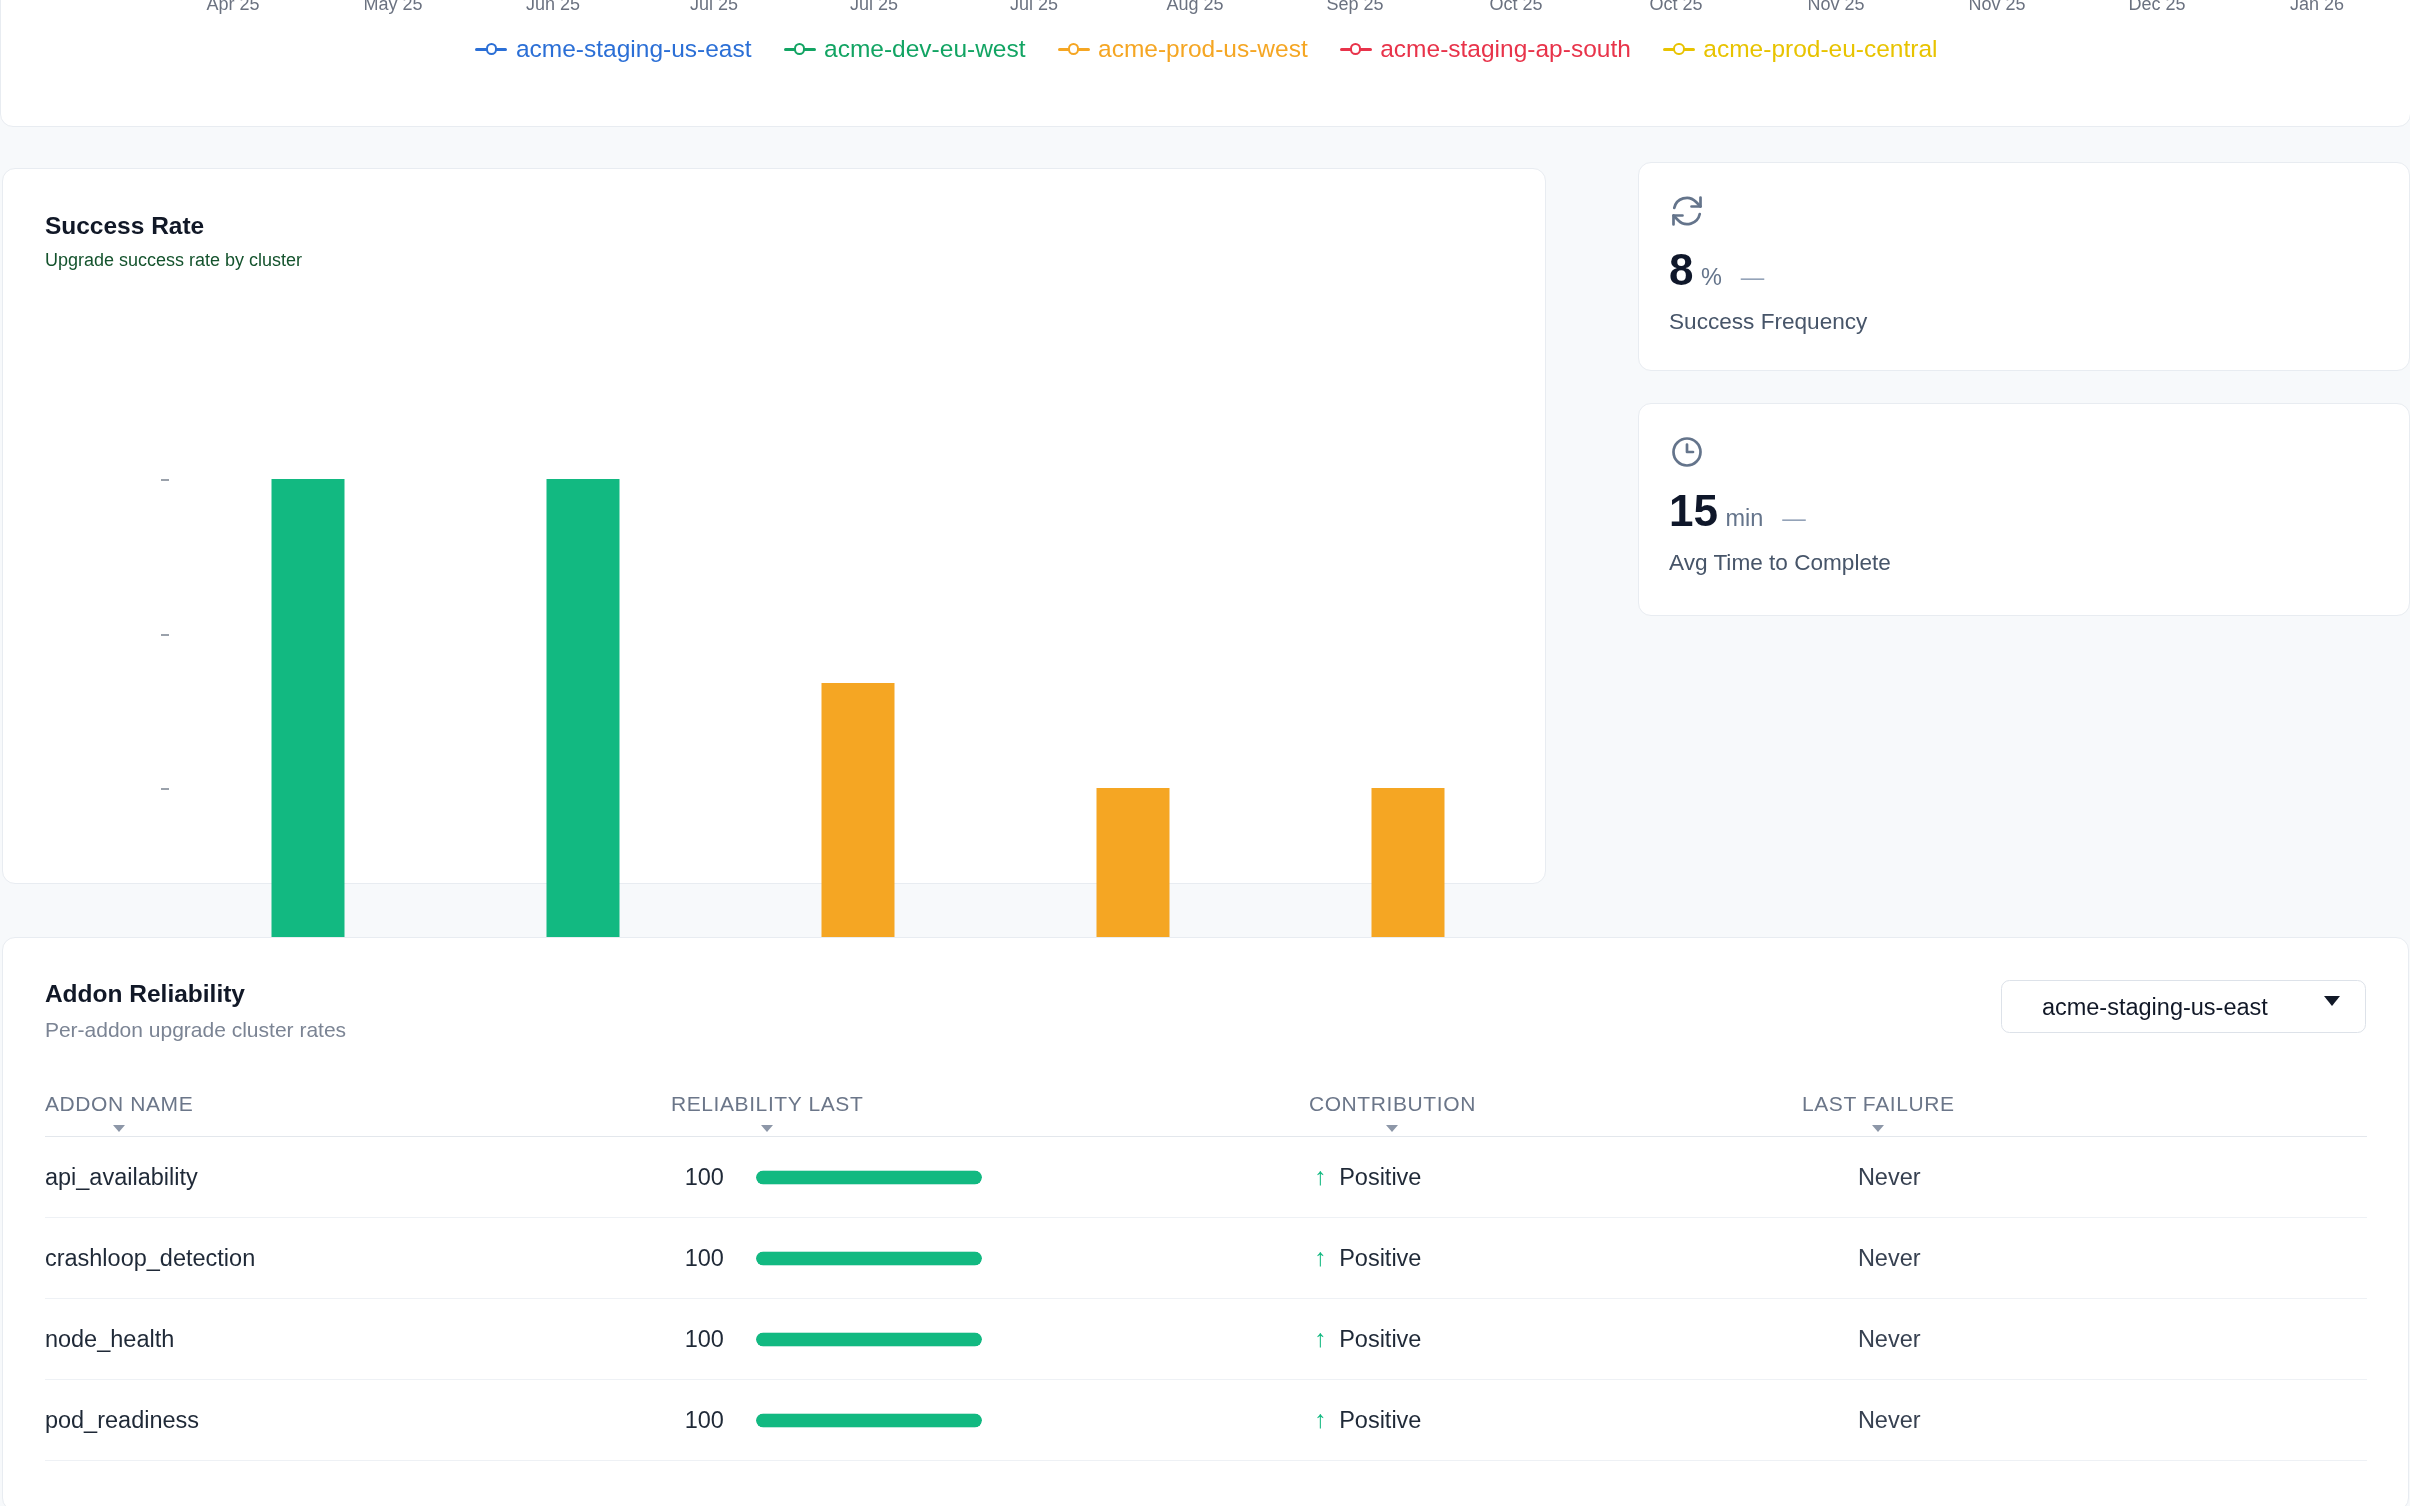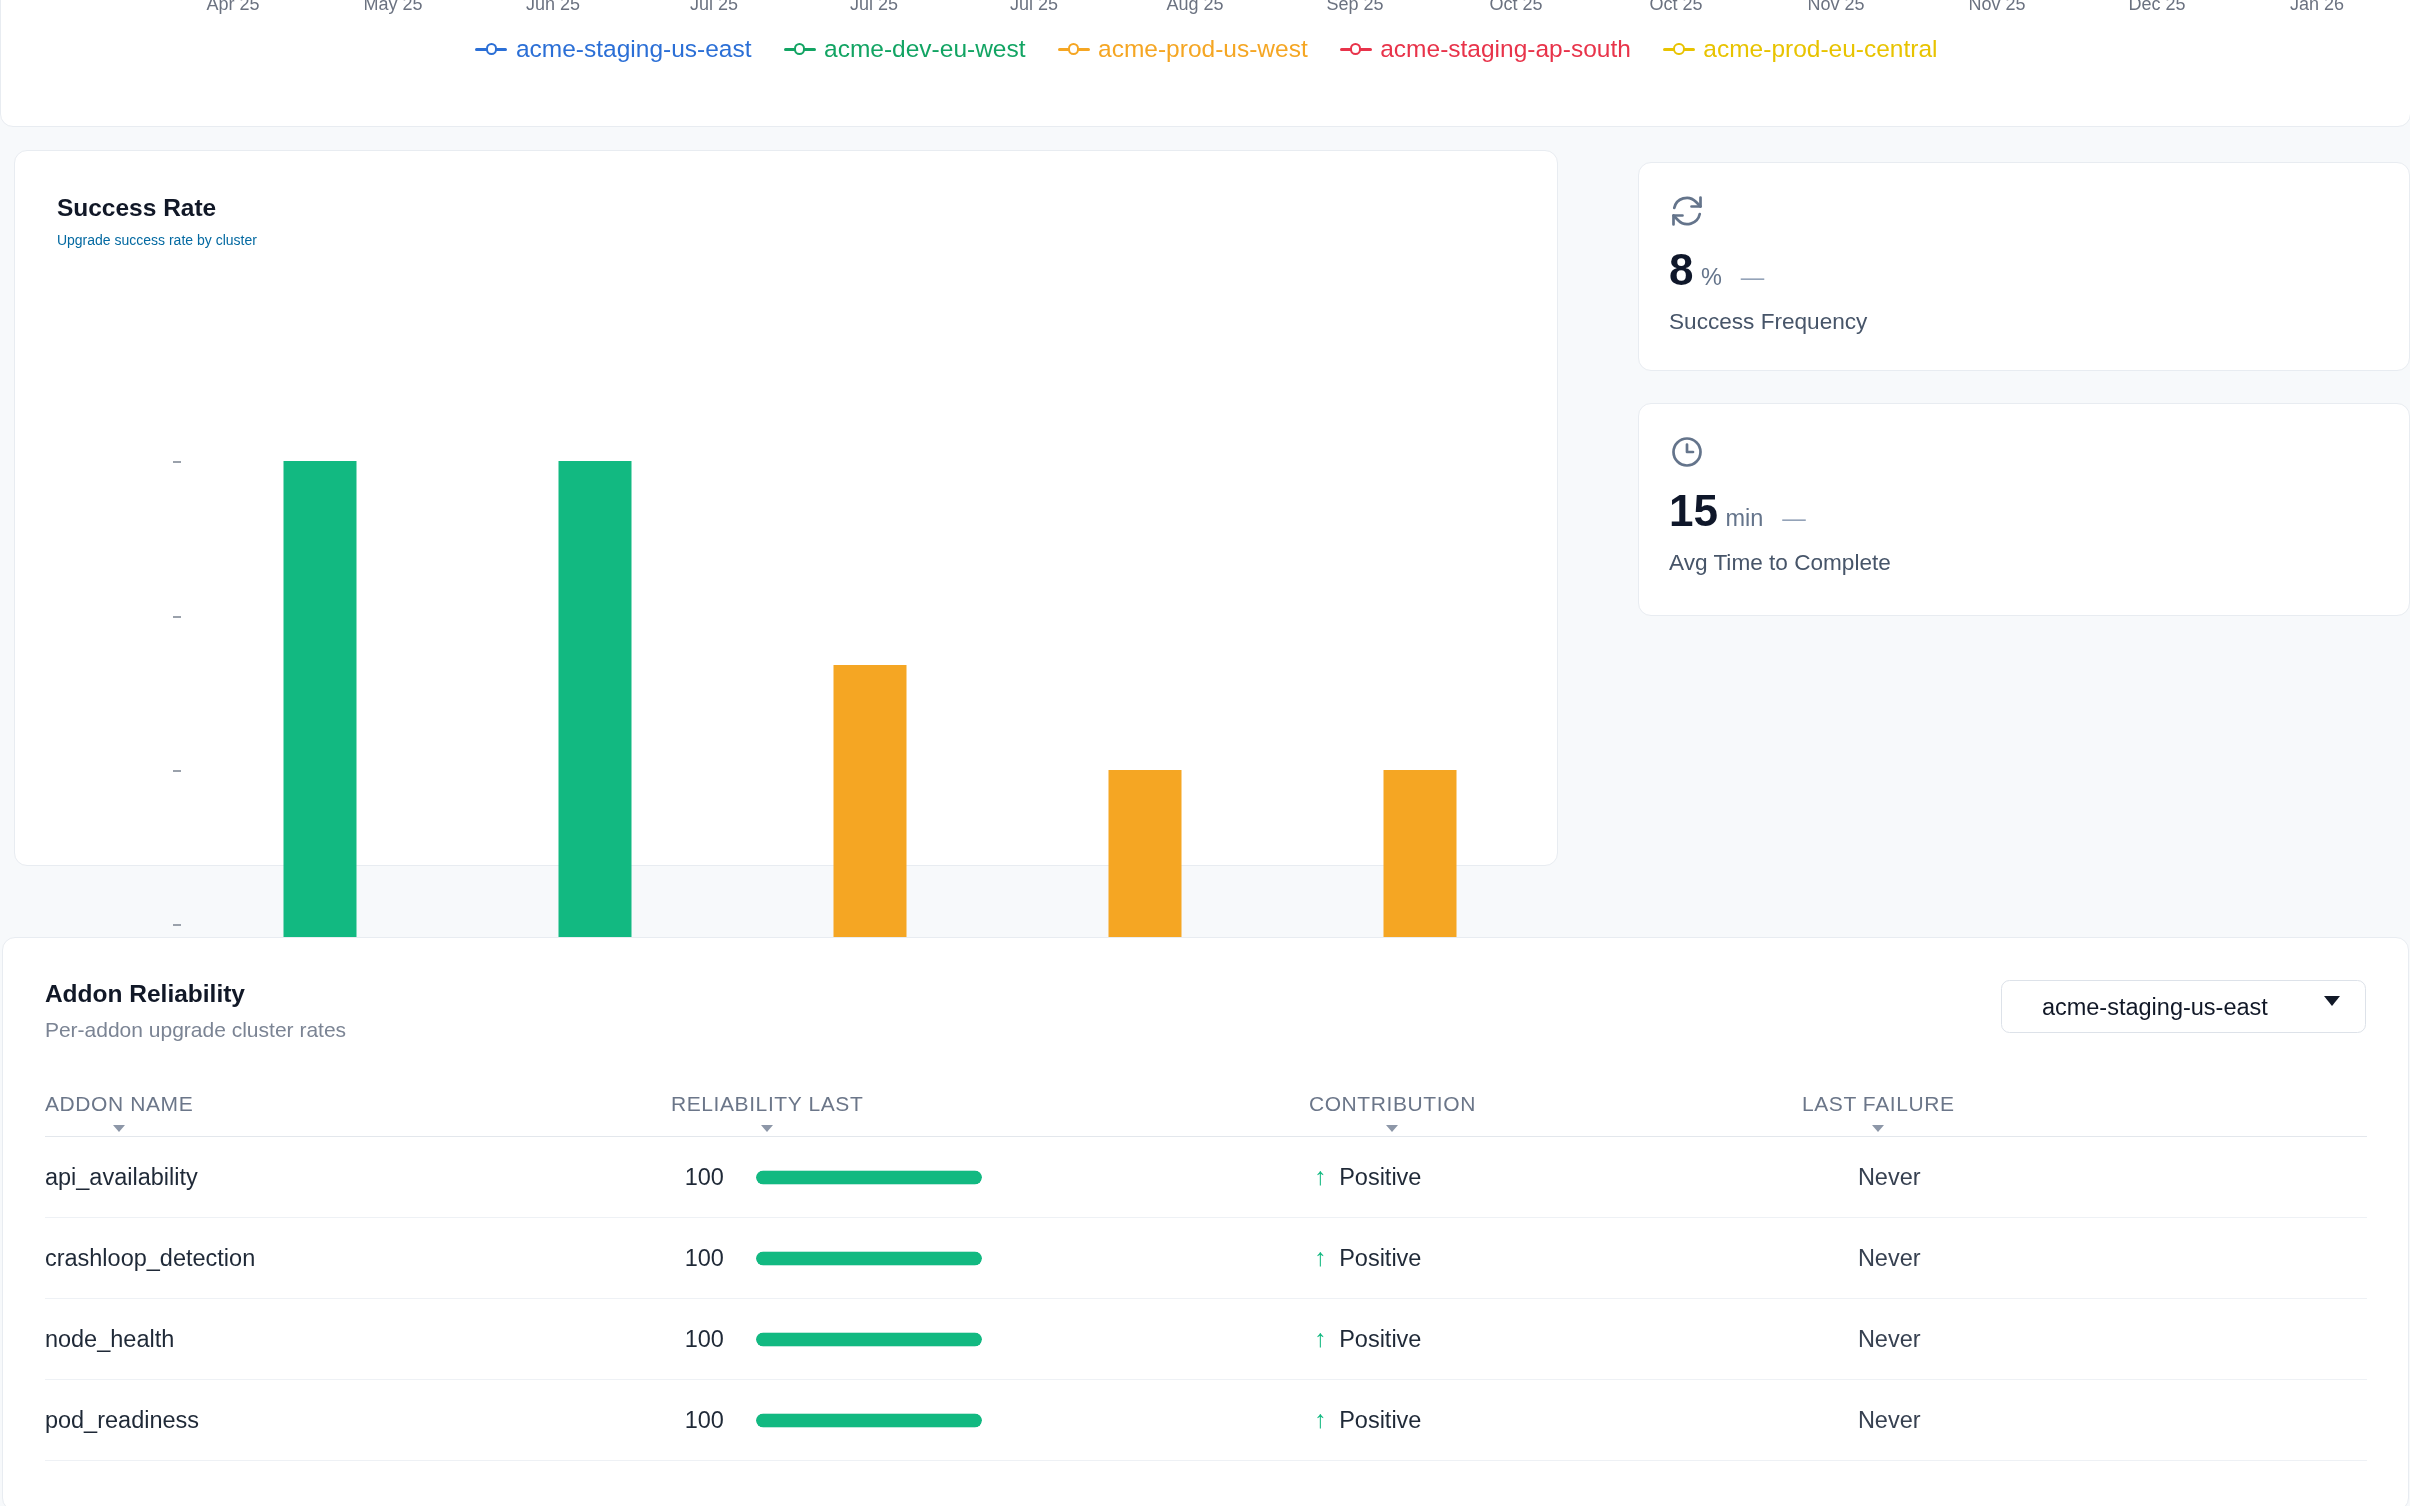--- a/index.html
+++ b/index.html
@@ -64,39 +64,38 @@
     left: 10.4px; top: 0.9px;
     width: 11.3px; height: 11.3px;
     border-radius: 50%;
     background: #ffffff;
     border: 2.8px solid currentColor;
   }
 
   
   .success-card {
     position: absolute;
-    left: 1.9px; top: 150px;
+    left: 1.9px; top: 168px;
     width: 1544px; height: 716px;
     background: #ffffff;
     border: 0.9px solid #e8ecf1;
     border-radius: 13px;
-    margin-left: 12px;
   }
   .card-title {
     position: absolute;
     left: 42px; top: 43px;
     font-size: 24.5px;
     font-weight: bold;
     color: #111827;
   }
   .card-sub {
     position: absolute;
     left: 42px; top: 81px;
-    font-size: 14px;
-    color: #0369a1;
+    font-size: 18px;
+    color: #14532d;
   }
 
   
   .chart {
     position: absolute;
     left: 0; top: 141px;
     width: 1589px; height: 565px;
   }
   .axis-line {
     position: absolute;

